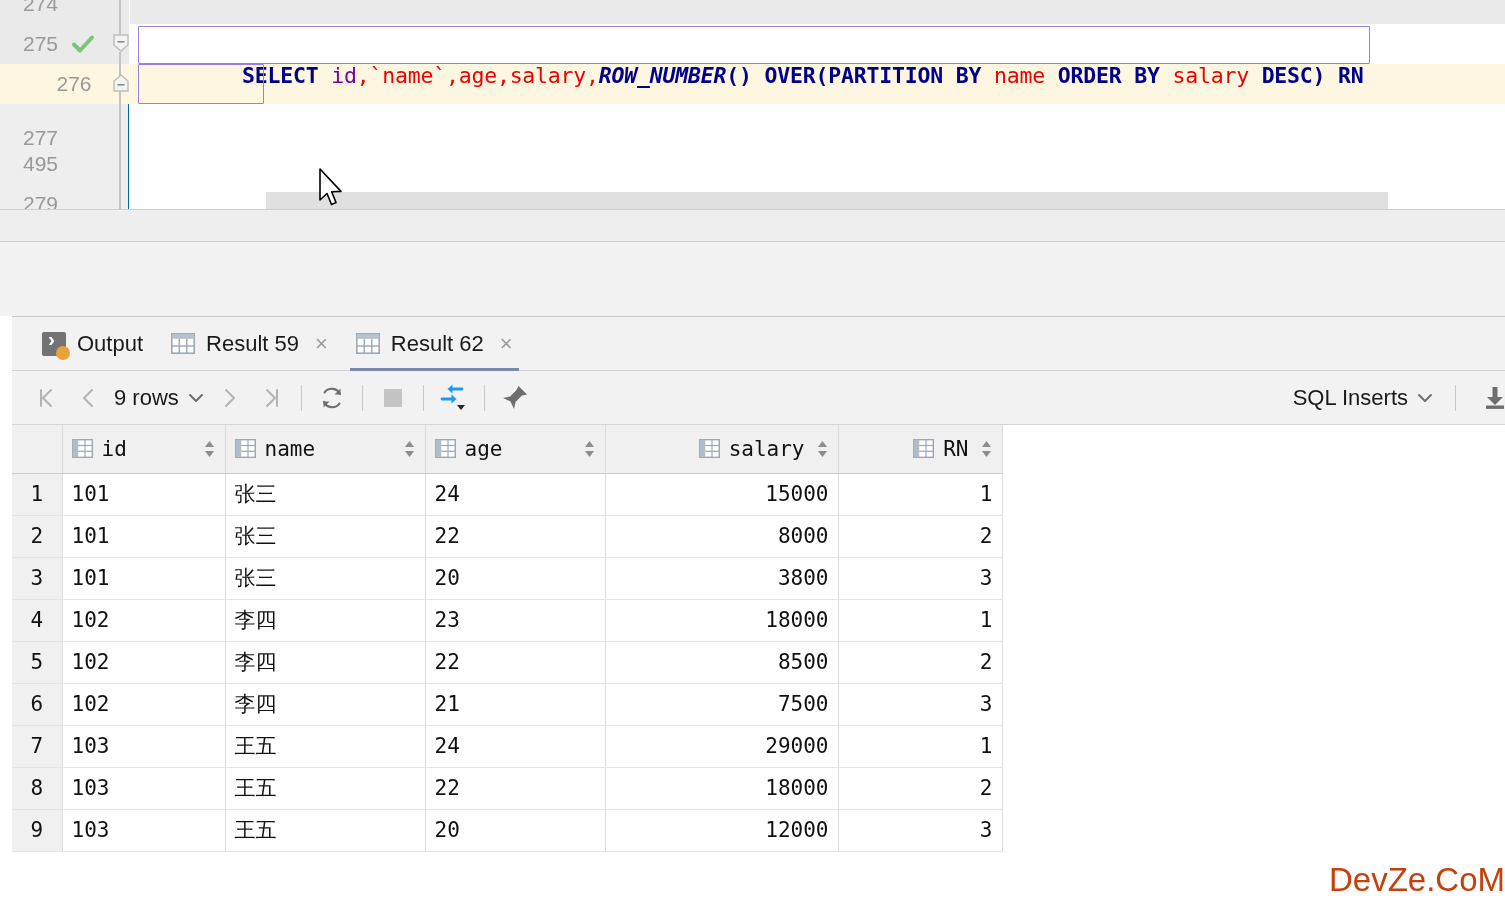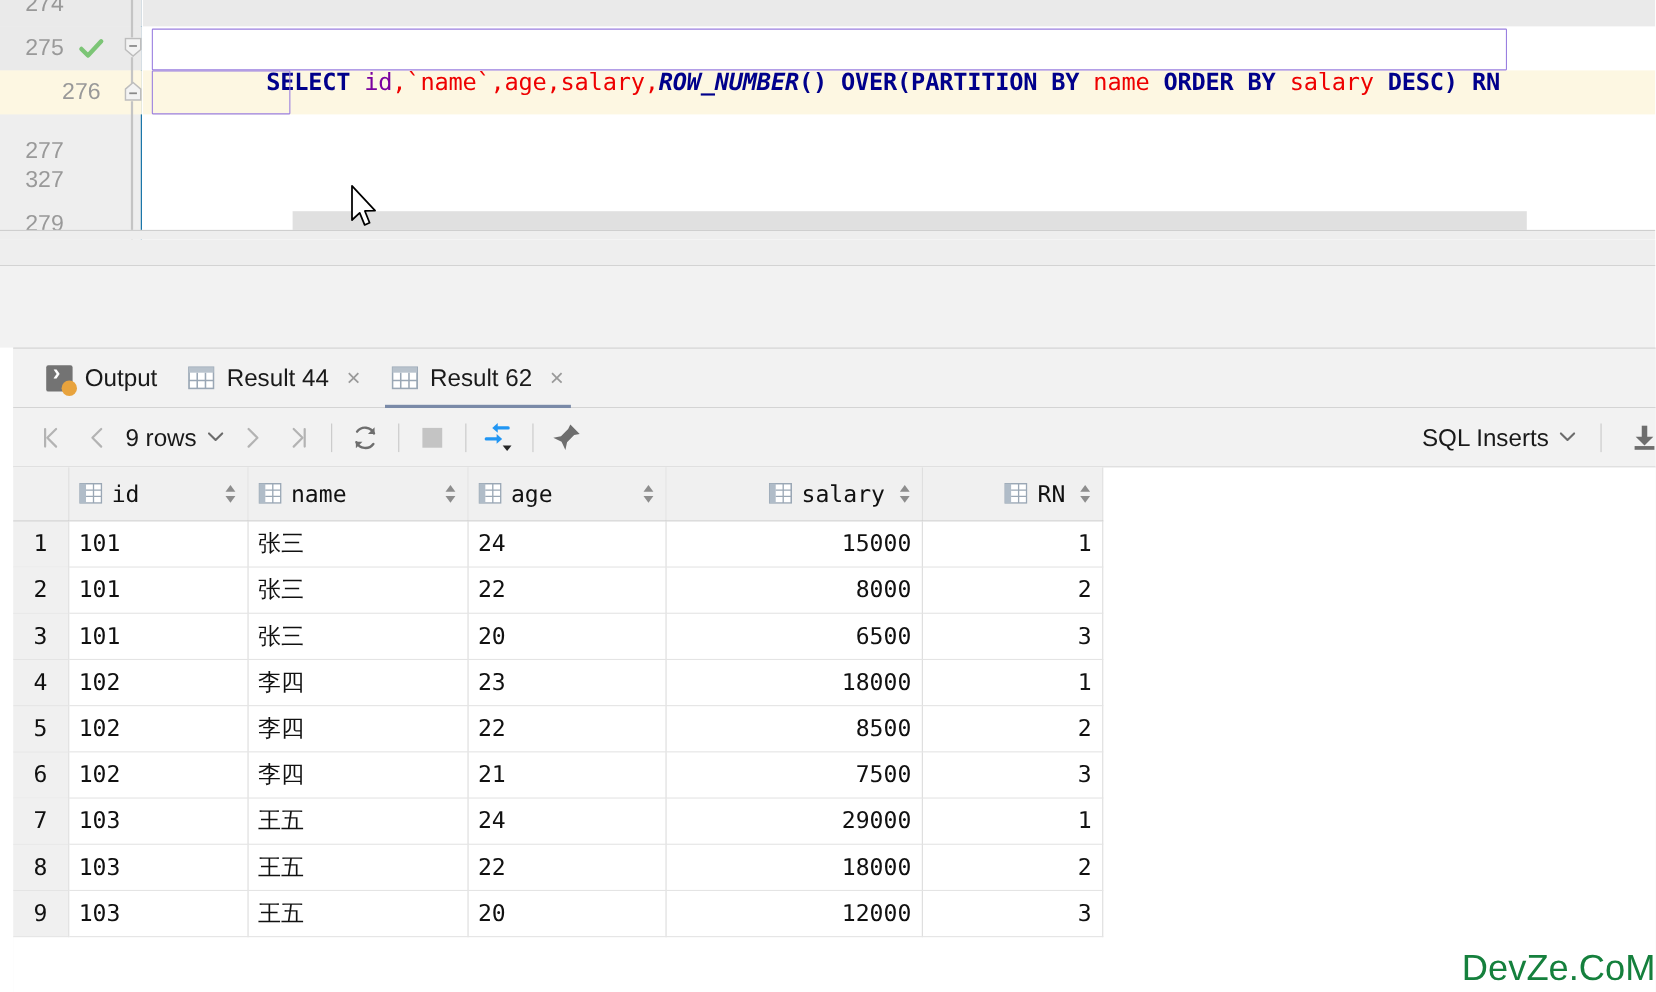--- a/index.html
+++ b/index.html
@@ -195,21 +195,21 @@
   td.num { text-align:right; }
   .colhdr-ico { width:21px; height:19px; flex:0 0 21px; }
 
   
   .watermark {
     position:absolute; right:12px; bottom:6px; text-align:right;
     color:#1f6fb5; line-height:1.0; user-select:none;
   }
   .wm-cn { font-size:34px; letter-spacing:12px; color:#2a79c0;
            font-family:"DejaVu Sans", sans-serif; }
-  .wm-en { font-size:33px; letter-spacing:0px; color:#15803d;
+  .wm-en { font-size:33px; letter-spacing:0px; color:#c2410c;
            font-family:"Liberation Sans", sans-serif; margin-top:-2px; }
 
   
   .cursor { position:absolute; left:318px; top:168px; width:30px; height:44px; }
 </style>
 </head>
 <body>
 
 <div id="app">
 
@@ -243,21 +243,21 @@
             </svg>
         </span>
       </div>
       <div class="gutter-line cur" style="top:64px;justify-content:center;">
         <span class="num">276</span>
       </div>
       <div class="gutter-line" style="top:104px;margin-top:14px;">
         <span class="num">277</span>
       </div>
       <div class="gutter-line" style="top:144px;">
-        <span class="num">327</span>
+        <span class="num">495</span>
       </div>
       <div class="gutter-line" style="top:184px;">
         <span class="num">279</span>
       </div>
     </div>
 
     <div class="fold-col">
       <div class="fold-line" style="top:0px;  height:34px;"></div>
       <div class="fold-line" style="top:52px; height:24px;"></div>
       <div class="fold-line" style="top:92px; height:126px;"></div>
@@ -301,21 +301,21 @@
       <div class="tab">
         <span class="ico-grid">
           <svg width="24" height="21" viewBox="0 0 24 21">
             <rect x="0.8" y="0.8" width="22.4" height="19.4" fill="#ffffff" stroke="#9aa7b5" stroke-width="1.6"></rect>
             <rect x="0.8" y="0.8" width="22.4" height="5" fill="#b8c2cc"></rect>
             <line x1="8.3" y1="5.8" x2="8.3" y2="20.2" stroke="#9aa7b5" stroke-width="1.4"></line>
             <line x1="15.8" y1="5.8" x2="15.8" y2="20.2" stroke="#9aa7b5" stroke-width="1.4"></line>
             <line x1="0.8" y1="13" x2="23.2" y2="13" stroke="#9aa7b5" stroke-width="1.4"></line>
           </svg>
         </span>
-        <span class="tlabel">Result 44</span>
+        <span class="tlabel">Result 59</span>
         <span class="tclose">×</span>
       </div>
 
       <div class="tab active">
         <span class="ico-grid">
           <svg width="24" height="21" viewBox="0 0 24 21">
             <rect x="0.8" y="0.8" width="22.4" height="19.4" fill="#ffffff" stroke="#9aa7b5" stroke-width="1.6"></rect>
             <rect x="0.8" y="0.8" width="22.4" height="5" fill="#b8c2cc"></rect>
             <line x1="8.3" y1="5.8" x2="8.3" y2="20.2" stroke="#9aa7b5" stroke-width="1.4"></line>
             <line x1="15.8" y1="5.8" x2="15.8" y2="20.2" stroke="#9aa7b5" stroke-width="1.4"></line>
@@ -559,21 +559,21 @@
             <td>张三</td>
             <td>22</td>
             <td class="num">8000</td>
             <td class="num">2</td>
           </tr>
           <tr>
             <td class="rownum">3</td>
             <td>101</td>
             <td>张三</td>
             <td>20</td>
-            <td class="num">6500</td>
+            <td class="num">3800</td>
             <td class="num">3</td>
           </tr>
           <tr>
             <td class="rownum">4</td>
             <td>102</td>
             <td>李四</td>
             <td>23</td>
             <td class="num">18000</td>
             <td class="num">1</td>
           </tr>

